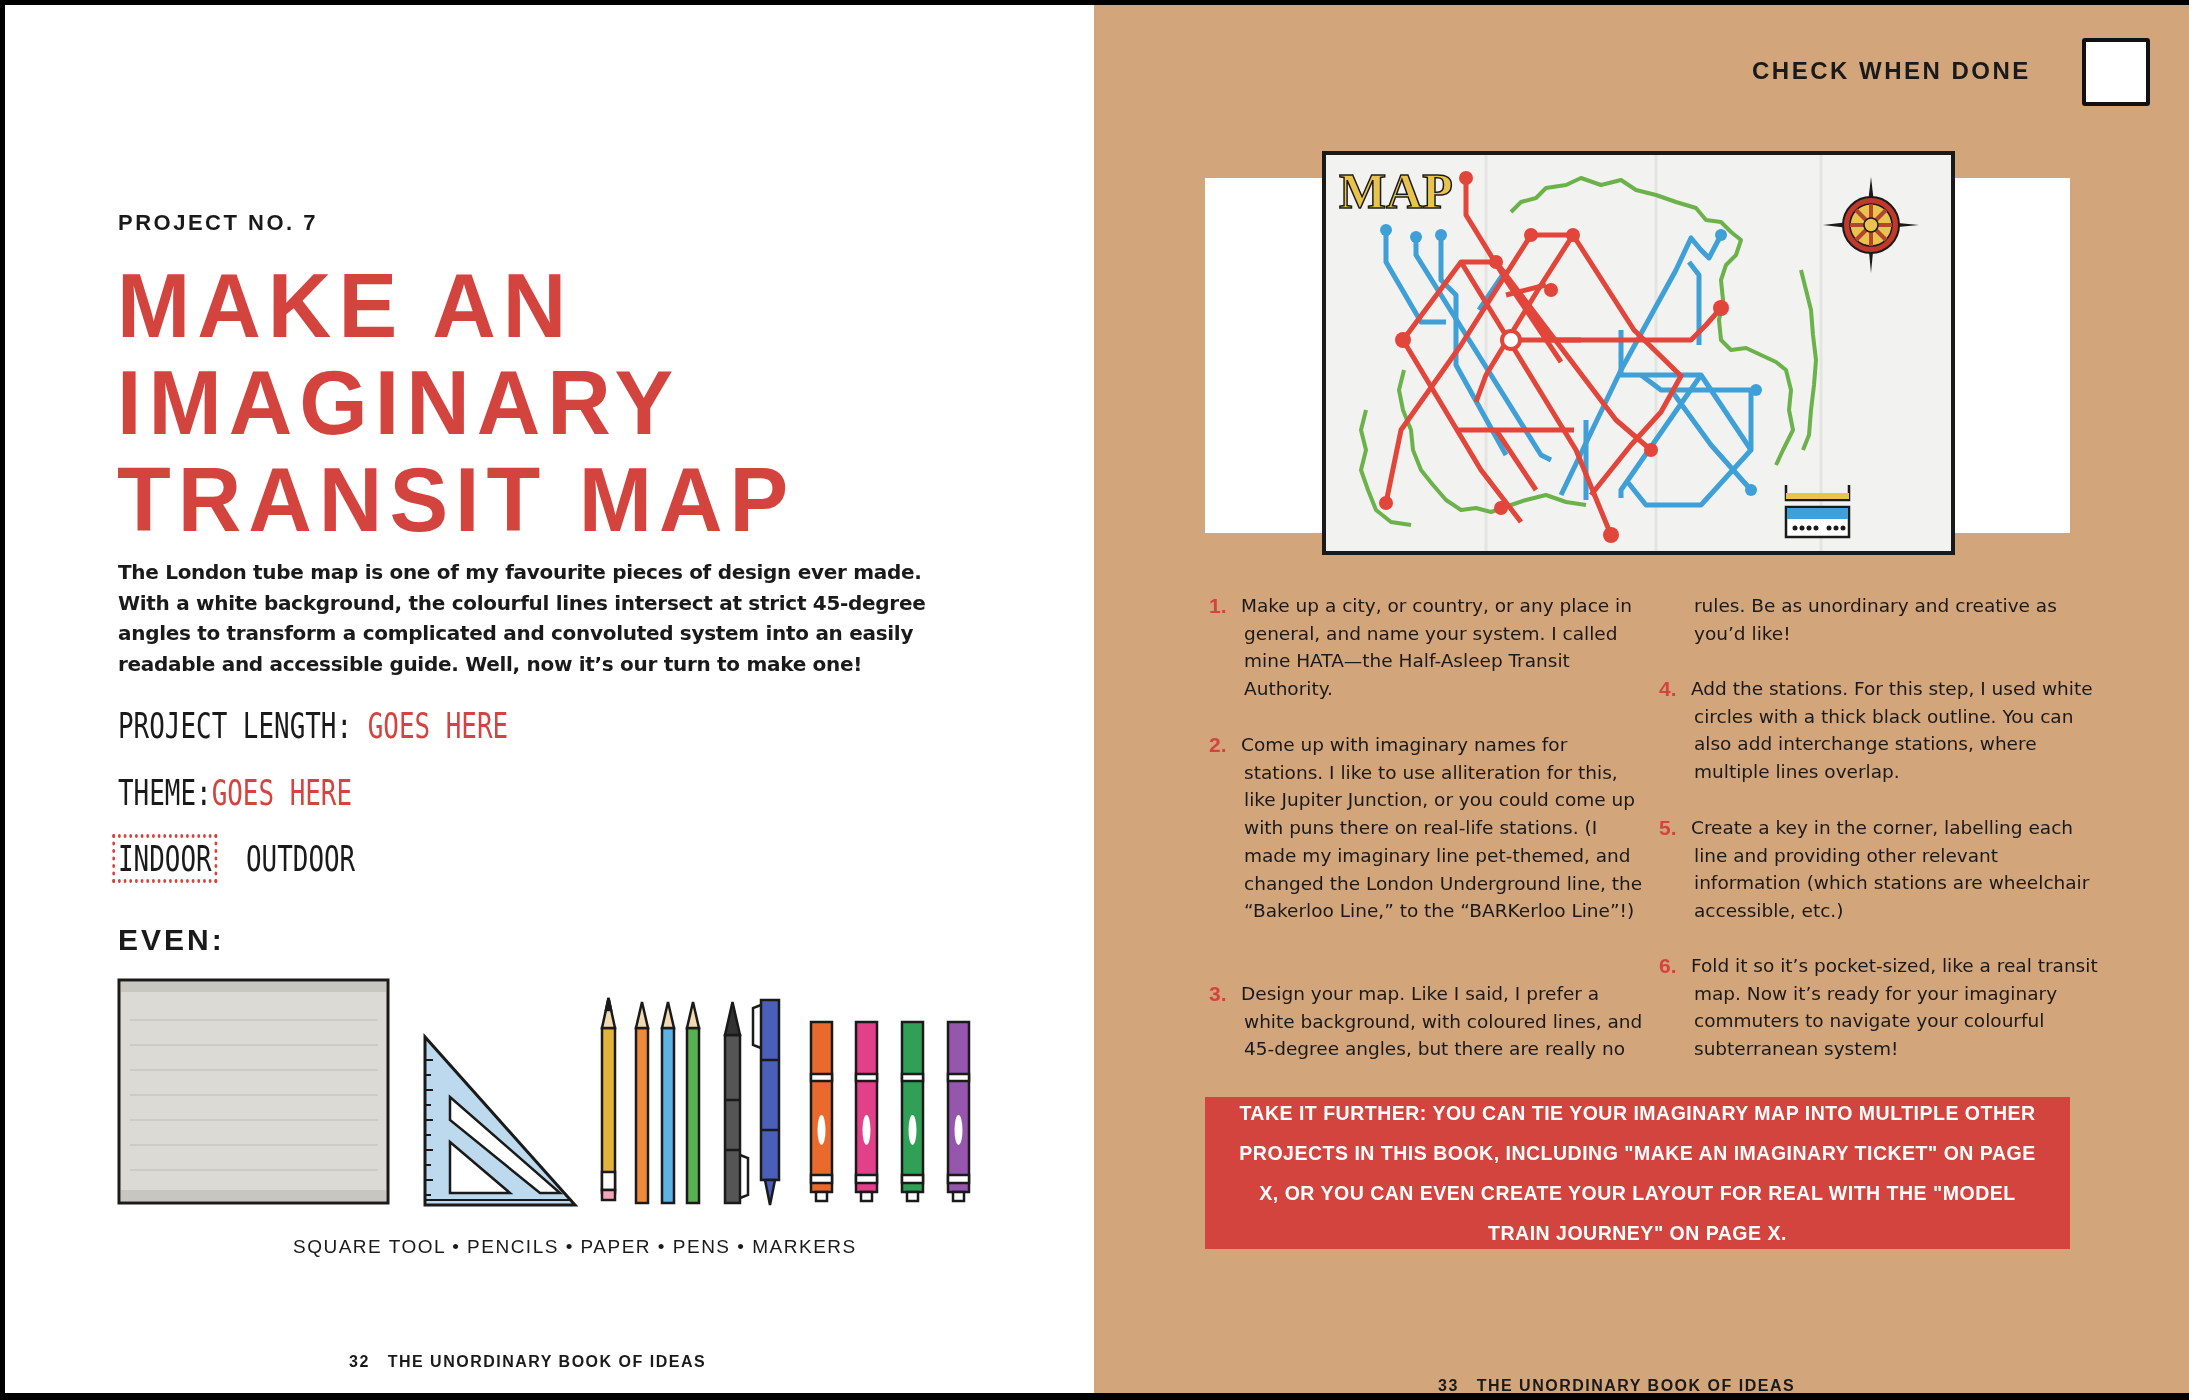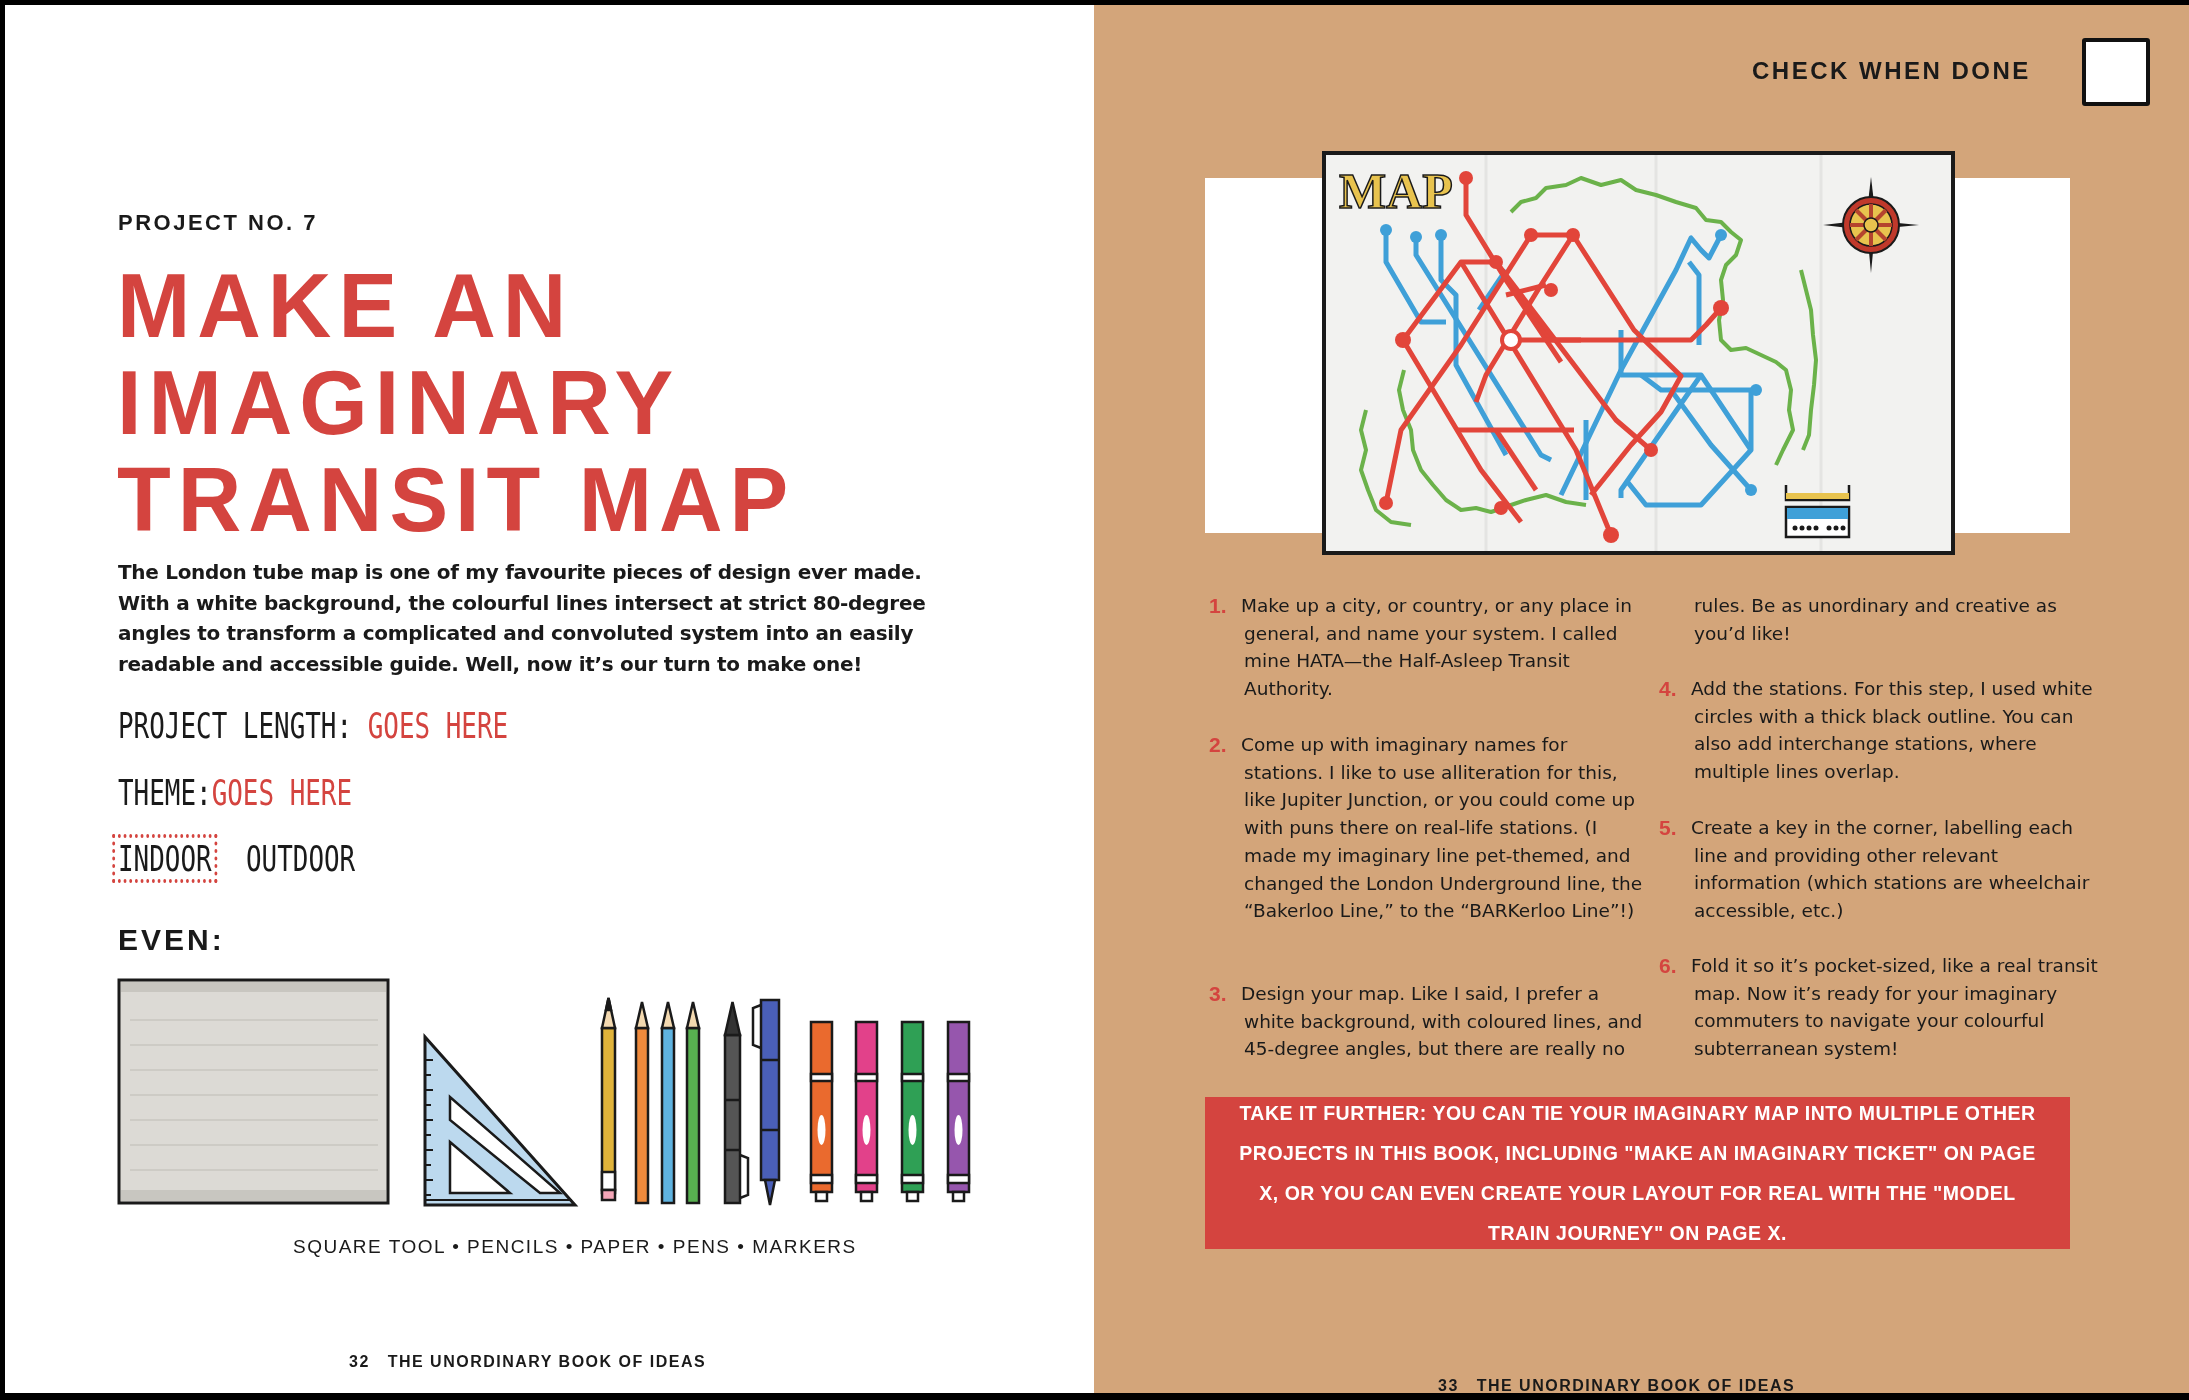--- a/index.html
+++ b/index.html
@@ -35,21 +35,21 @@
 </head>
 <body>
 
 <div class="page-left">
   <div class="abs kicker">PROJECT NO. 7</div>
   <div class="abs title">
     <div>MAKE AN</div>
     <div>IMAGINARY</div>
     <div>TRANSIT MAP</div>
   </div>
-  <div class="abs intro">The London tube map is one of my favourite pieces of design ever made. With a white background, the colourful lines intersect at strict 80-degree angles to transform a complicated and convoluted system into an easily readable and accessible guide. Well, now it’s our turn to make one!</div>
+  <div class="abs intro">The London tube map is one of my favourite pieces of design ever made. With a white background, the colourful lines intersect at strict 45-degree angles to transform a complicated and convoluted system into an easily readable and accessible guide. Well, now it’s our turn to make one!</div>
 
   <div class="abs meta len">
     <span>PROJECT LENGTH:</span>
     <span class="red">GOES HERE</span>
   </div>
   <div class="abs meta theme">
     <span>THEME:</span><span class="red">GOES HERE</span>
   </div>
   <div class="abs meta io">
     <span class="indoor-box">INDOOR</span>

